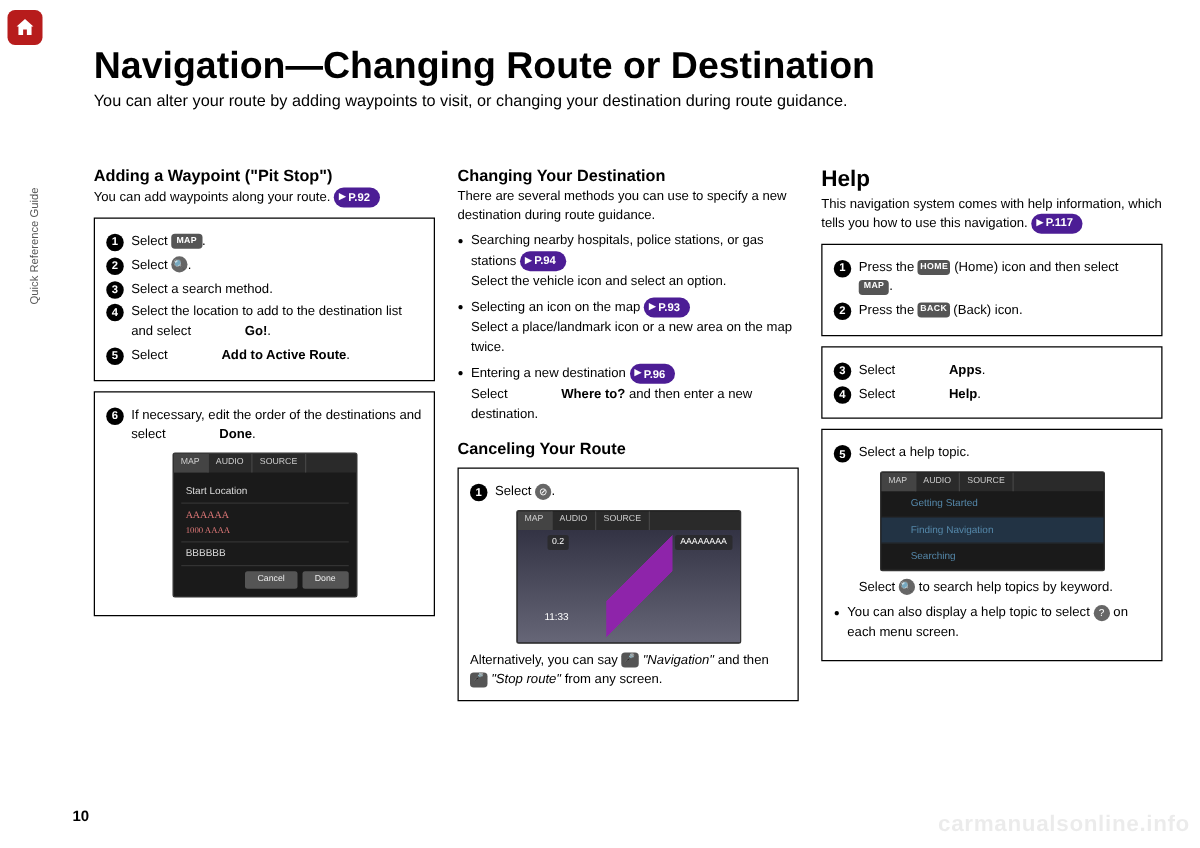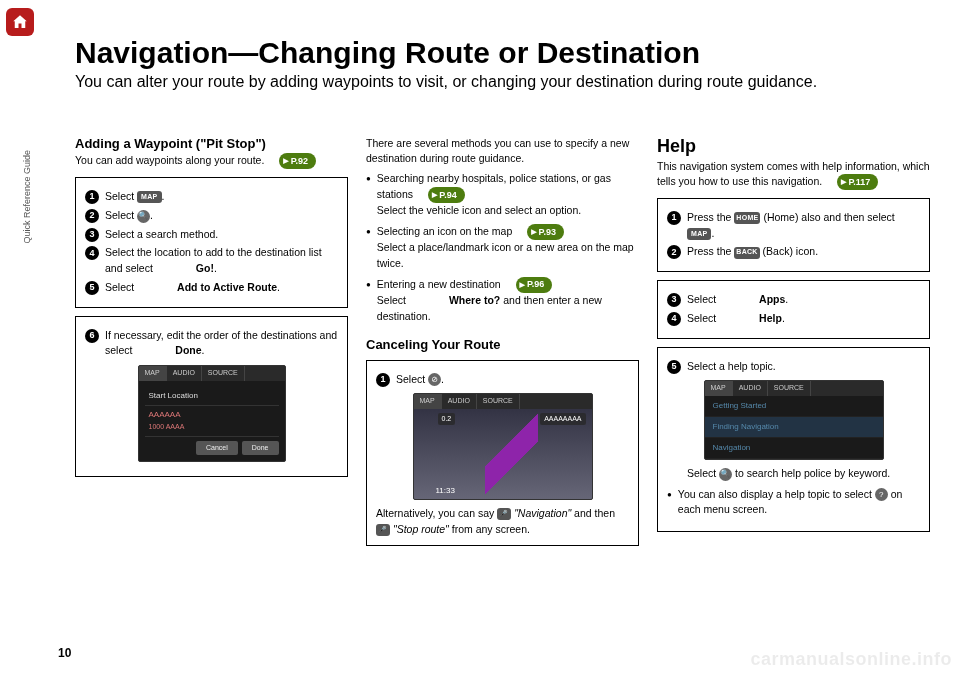--- a/index.html
+++ b/index.html
@@ -8,31 +8,31 @@
   .home-icon-top { position: absolute; top: 8px; left: 6px; width: 28px; height: 28px; background: #b71c1c; border-radius: 6px; display: flex; align-items: center; justify-content: center; }
   .home-icon-top svg { width: 18px; height: 18px; }
   
   .sidebar-label { position: absolute; left: 22px; top: 150px; writing-mode: vertical-rl; font-size: 9px; color: #555; transform: rotate(180deg); }
   
   .page-number { position: absolute; left: 58px; bottom: 18px; font-size: 12px; font-weight: bold; }
   
   .content { position: absolute; left: 75px; top: 36px; right: 30px; bottom: 30px; }
   
   .main-title { font-size: 30px; font-weight: bold; }
-  .main-subtitle { font-size: 16px; margin-top: 3px; }
+  .main-subtitle { font-size: 13px; margin-top: 3px; }
   
   .columns { display: flex; gap: 18px; margin-top: 45px; }
   .col { flex: 1; min-width: 0; }
   
   h2.subhead { font-size: 13px; font-weight: bold; margin-bottom: 2px; }
   h2.subhead-big { font-size: 18px; font-weight: bold; margin-bottom: 2px; }
   
   .intro { font-size: 10.5px; line-height: 1.4; margin-bottom: 6px; }
   
-  .ref-pill { display: inline-flex; align-items: center; background: #4d7c0f; color: #fff; border-radius: 11px; font-size: 9px; font-weight: bold; padding: 1px 8px 1px 4px; height: 16px; vertical-align: middle; margin-left: 12px; }
+  .ref-pill { display: inline-flex; align-items: center; background: #4c1d95; color: #fff; border-radius: 11px; font-size: 9px; font-weight: bold; padding: 1px 8px 1px 4px; height: 16px; vertical-align: middle; }
   .ref-pill::before { content: "▶"; font-size: 7px; margin-right: 2px; }
   
   .box { border: 1.5px solid #000; padding: 8px 9px; margin-top: 8px; font-size: 10.5px; line-height: 1.5; }
   
   .step { display: flex; align-items: flex-start; margin: 3px 0; gap: 6px; }
   .step-num { flex: none; width: 14px; height: 14px; border-radius: 50%; background: #000; color: #fff; font-size: 9px; font-weight: bold; display: flex; align-items: center; justify-content: center; margin-top: 1px; }
   .step-text { flex: 1; }
   
   .bullet-item { display: flex; align-items: flex-start; gap: 6px; margin: 5px 0; font-size: 10.5px; line-height: 1.5; }
   .bullet-item::before { content: "●"; font-size: 8px; margin-top: 2px; }
@@ -42,31 +42,31 @@
   .icon-chip.small { padding: 0 2px; min-width: 14px; }
   .icon-circle { display: inline-flex; align-items: center; justify-content: center; width: 13px; height: 13px; border-radius: 50%; background: #666; color: #fff; font-size: 8px; vertical-align: middle; }
   
   .screenshot { background: #1a1a1a; border: 1px solid #333; border-radius: 2px; color: #aaa; font-size: 8px; padding: 0; overflow: hidden; margin: 6px auto; }
   .screenshot .tabs { background: #2a2a2a; display: flex; }
   .screenshot .tabs span { padding: 2px 6px; border-right: 1px solid #444; font-size: 7px; color: #ccc; }
   .screenshot .tabs span.active { background: #444; }
   .screenshot .body { padding: 6px; }
   
   .sc-waypoint .row { border-bottom: 1px solid #333; padding: 3px 4px; font-size: 8px; color: #ddd; }
-  .sc-waypoint .row.dark { color: #d77; }
+  .sc-waypoint .row.dark { color: #d77; font-family: Liberation Serif, serif; }
   .sc-waypoint .btns { display: flex; justify-content: flex-end; gap: 4px; margin-top: 4px; }
   .sc-waypoint .btn { background: #555; padding: 2px 10px; font-size: 7px; color: #eee; border-radius: 2px; }
   
   .sc-nav { position: relative; height: 90px; background: linear-gradient(#334, #667); }
   .sc-nav .dest { position: absolute; top: 4px; right: 6px; background: rgba(40,40,40,.8); padding: 1px 4px; font-size: 7px; color: #fff; border-radius: 2px; }
   .sc-nav .dest2 { position: absolute; top: 4px; left: 24px; background: rgba(40,40,40,.8); padding: 1px 4px; font-size: 7px; color: #fff; border-radius: 2px; }
-  .sc-nav .time { position: absolute; bottom: 2px; left: 22px; font-size: 8px; color: #fff; }
+  .sc-nav .time { position: absolute; bottom: 14px; left: 22px; font-size: 8px; color: #fff; }
   .sc-nav .road { position: absolute; left: 40%; top: 0; bottom: 0; width: 30%; background: linear-gradient(135deg, transparent 40%, #8e24aa 40%, #8e24aa 60%, transparent 60%); }
   
-  .sc-help .item { padding: 4px 8px; color: #58a; font-size: 8px; border-bottom: 1px solid #222; }
+  .sc-help .item { padding: 4px 24px; color: #58a; font-size: 8px; border-bottom: 1px solid #222; }
   .sc-help .item.sel { background: #234; }
   
   .watermark { position: absolute; right: 8px; bottom: 8px; font-size: 18px; color: rgba(0,0,0,0.08); font-weight: bold; letter-spacing: 0.5px; }
   
   b { font-weight: bold; padding-left: 40px; }
   i { font-style: italic; }
 </style>
 </head>
 <body>
 
@@ -135,30 +135,32 @@
             <span class="active">MAP</span>
             <span>AUDIO</span>
             <span>SOURCE</span>
           </div>
           <div class="body">
             <div class="row">Start Location</div>
             <div class="row dark">
               <span>AAAAAA</span><br>
               <span style="font-size:7px;">1000 AAAA</span>
             </div>
+            <div class="row">BBBBBB</div>
             <div class="btns">
               <span class="btn">Cancel</span>
               <span class="btn">Done</span>
             </div>
           </div>
         </div>
       </div>
     </div>
 
     <div class="col">
+      <h2 class="subhead">Changing Your Destination</h2>
       <div class="intro">There are several methods you can use to specify a new destination during route guidance.</div>
 
       <div class="bullet-item">
         <div class="bullet-text">
           <span>Searching nearby hospitals, police stations, or gas stations </span><span class="ref-pill">P.94</span><br>
           <span>Select the vehicle icon and select an option.</span>
         </div>
       </div>
       <div class="bullet-item">
         <div class="bullet-text">
@@ -205,21 +207,21 @@
     <div class="col">
       <h2 class="subhead-big">Help</h2>
       <div class="intro">
         <span>This navigation system comes with help information, which tells you how to use this navigation. </span><span class="ref-pill">P.117</span>
       </div>
 
       <div class="box">
         <div class="step">
             <span class="step-num">1</span>
           <span class="step-text">
-            <span>Press the </span><span class="icon-chip small">HOME</span><span> (Home) also and then select </span><span class="icon-chip">MAP</span><span>.</span>
+            <span>Press the </span><span class="icon-chip small">HOME</span><span> (Home) icon and then select </span><span class="icon-chip">MAP</span><span>.</span>
           </span>
           </div>
         <div class="step">
             <span class="step-num">2</span>
           <span class="step-text">
             <span>Press the </span><span class="icon-chip small">BACK</span><span> (Back) icon.</span>
           </span>
           </div>
       </div>
 
@@ -245,25 +247,25 @@
           </div>
         <div class="screenshot sc-help" style="width:180px;">
           <div class="tabs">
             <span class="active">MAP</span>
             <span>AUDIO</span>
             <span>SOURCE</span>
           </div>
           <div>
             <div class="item">Getting Started</div>
             <div class="item sel">Finding Navigation</div>
-            <div class="item">Navigation</div>
+            <div class="item">Searching</div>
           </div>
         </div>
         <div style="font-size:10.5px; line-height:1.5; margin:4px 0 0 20px;">
-          <span>Select </span><span class="icon-circle">🔍</span><span> to search help police by keyword.</span>
+          <span>Select </span><span class="icon-circle">🔍</span><span> to search help topics by keyword.</span>
         </div>
         <div class="bullet-item">
           <div class="bullet-text">
             <span>You can also display a help topic to select </span><span class="icon-circle">?</span><span> on each menu screen.</span>
           </div>
         </div>
       </div>
     </div>
   </div>
 </div>

